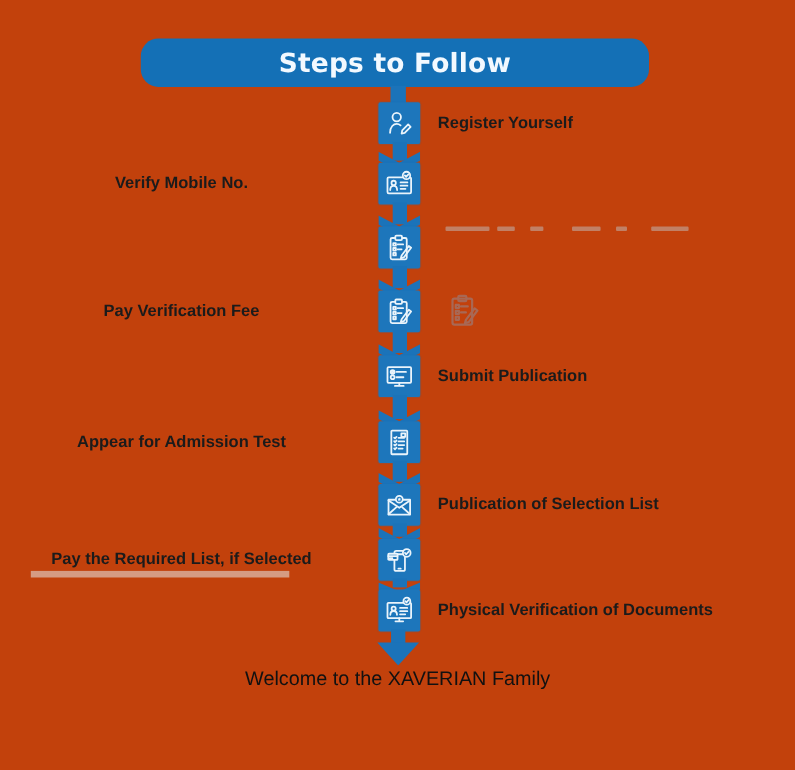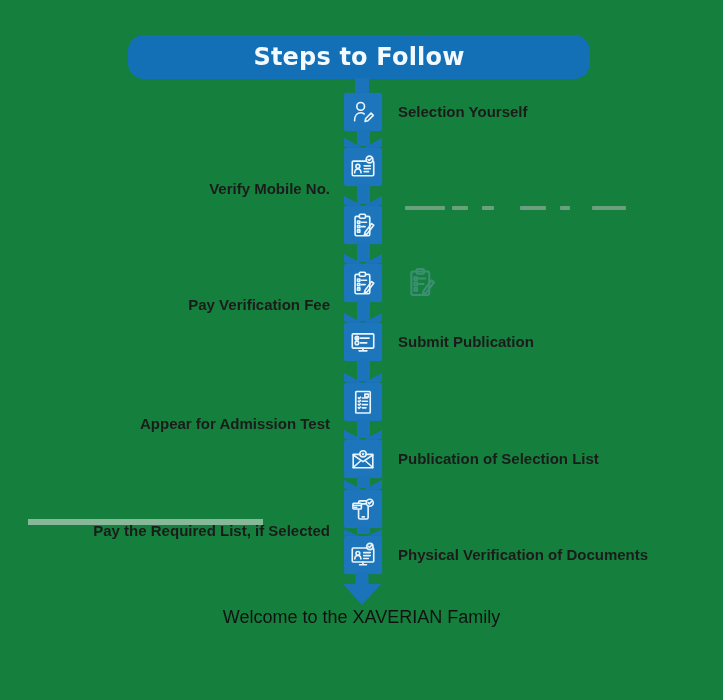--- a/index.html
+++ b/index.html
@@ -1,17 +1,17 @@
 <!DOCTYPE html>
 <html><head>
 <meta charset="utf-8">
 <style>
   html,body{margin:0;padding:0;background:#ffffff;}
   #canvas{
-    position:relative;width:723px;height:700px;background:#15803d;overflow:hidden;
+    position:relative;width:723px;height:700px;background:#c2410c;overflow:hidden;
     font-family:"Liberation Sans",sans-serif;
   }
   
   .banner{
     position:absolute;left:128px;top:35px;width:462px;height:44px;
     background:#1470b6;border-radius:16px;
     display:flex;align-items:center;justify-content:center;
   }
   .banner-title{
     font-family:"DejaVu Sans",sans-serif;font-weight:bold;font-size:24px;
@@ -30,21 +30,21 @@
   .chev{position:absolute;left:0;bottom:0;width:38px;height:20px;}
   .chev polygon{fill:#1b73b9;}
   .final-arrow{position:absolute;left:341px;top:572px;width:42px;height:33px;}
   .final-arrow rect,.final-arrow polygon{fill:#1b73b9;}
   
   .lbl{
     position:absolute;height:22px;line-height:22px;white-space:nowrap;
     font-weight:bold;font-size:15px;color:#1b1b1b;
   }
   .lbl.right{left:398px;text-align:left;}
-  .lbl.left{left:0;width:330px;text-align:right;margin-top:22px;}
+  .lbl.left{left:0;width:330px;text-align:center;}
   .footer-msg{
     position:absolute;left:0;top:607px;width:723px;text-align:center;
     font-weight:normal;font-size:18px;color:#111111;
   }
   
   .ghost-icon{position:absolute;left:404px;top:265px;width:34px;height:34px;opacity:.38;}
   .ghost-icon .ic{stroke:#7fa9cb;}
   .ghost-dash{position:absolute;top:206px;height:4px;background:#bfbfbf;opacity:.5;border-radius:1px;}
   .ghost-band{position:absolute;left:28px;top:519px;width:235px;height:6px;background:#e6e6e6;opacity:.55;}
 </style>
@@ -60,21 +60,21 @@
 
   <div class="icon-box" style="top:93px">
     <svg viewBox="0 0 24 24">
       <g class="ic">
         <circle cx="10" cy="7.2" r="3.3"></circle>
         <path d="M4.8 19.5 C4.8 14.5 7.6 12.6 10 12.6 C11.2 12.6 12.2 13 13 13.7"></path>
         <path d="M14.3 17.6 L18.9 13 L20.8 14.9 L16.2 19.5 L13.8 20.1 Z"></path>
       </g>
     </svg>
   </div>
-  <div class="lbl right" style="top:101px">Selection Yourself</div>
+  <div class="lbl right" style="top:101px">Register Yourself</div>
 
   <div class="connector" style="top:129px;height:27px">
     <div class="cbar"></div>
     <svg class="chev" viewBox="0 0 38 20" preserveAspectRatio="none">
         <polygon points="0,2 19,12 38,2 38,10 19,20 0,10"></polygon>
       </svg>
   </div>
 
   <div class="icon-box" style="top:148px">
     <svg viewBox="0 0 24 24">

